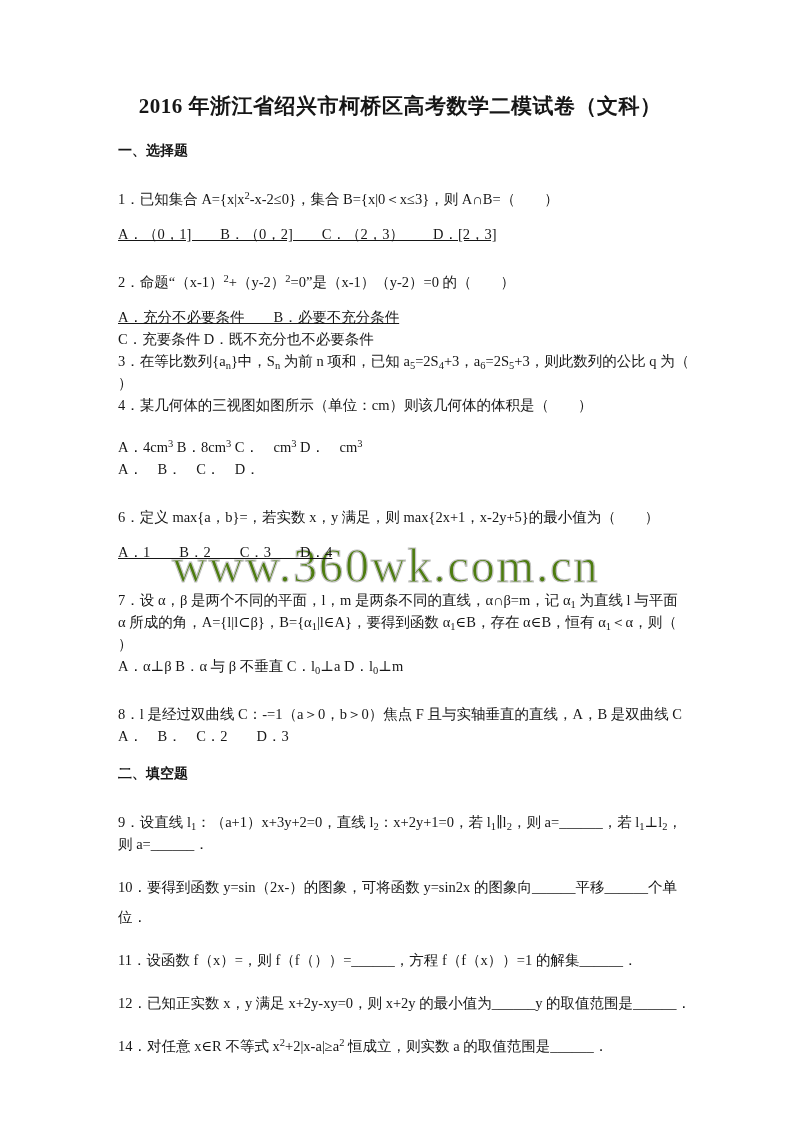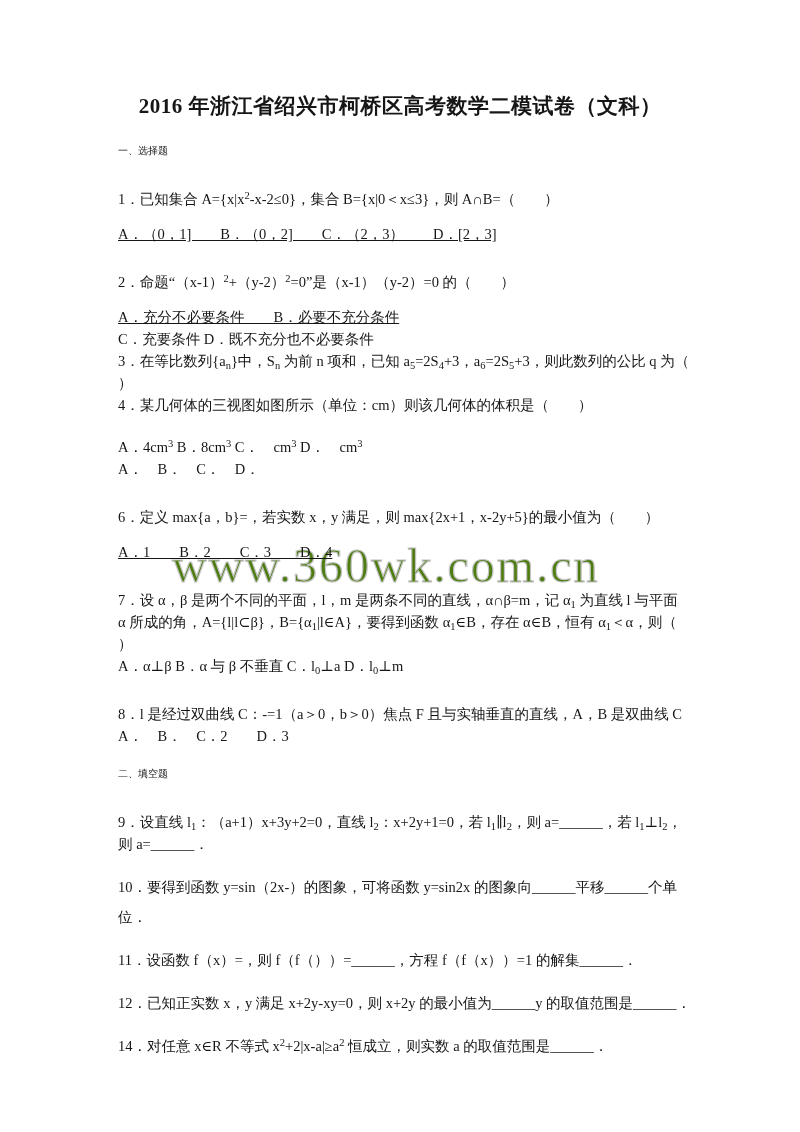--- a/index.html
+++ b/index.html
@@ -20,21 +20,21 @@
     font-weight:700;
     letter-spacing:0.5px;
   }
   .doc-body{
     position:relative;z-index:2;
     padding:0 110px 0 118px;
     font-size:14.5px;
     line-height:22px;
   }
   .blk{white-space:nowrap;}
-  .section{font-weight:400;font-size:10px;margin-top:16px;}
+  .section{font-weight:700;font-size:14px;margin-top:16px;}
   .q{margin-top:26px;}
   .q2{margin-top:21px;}
   .opts{margin-top:13px;text-decoration:underline;}
   .cont{margin-top:0;}
   .cont2{margin-top:8px;}
   .spacer{height:20px;}
   sup,sub{font-size:10.5px;line-height:0;}
   sup{vertical-align:5px;}
   sub{vertical-align:-3px;}
   .watermark{

